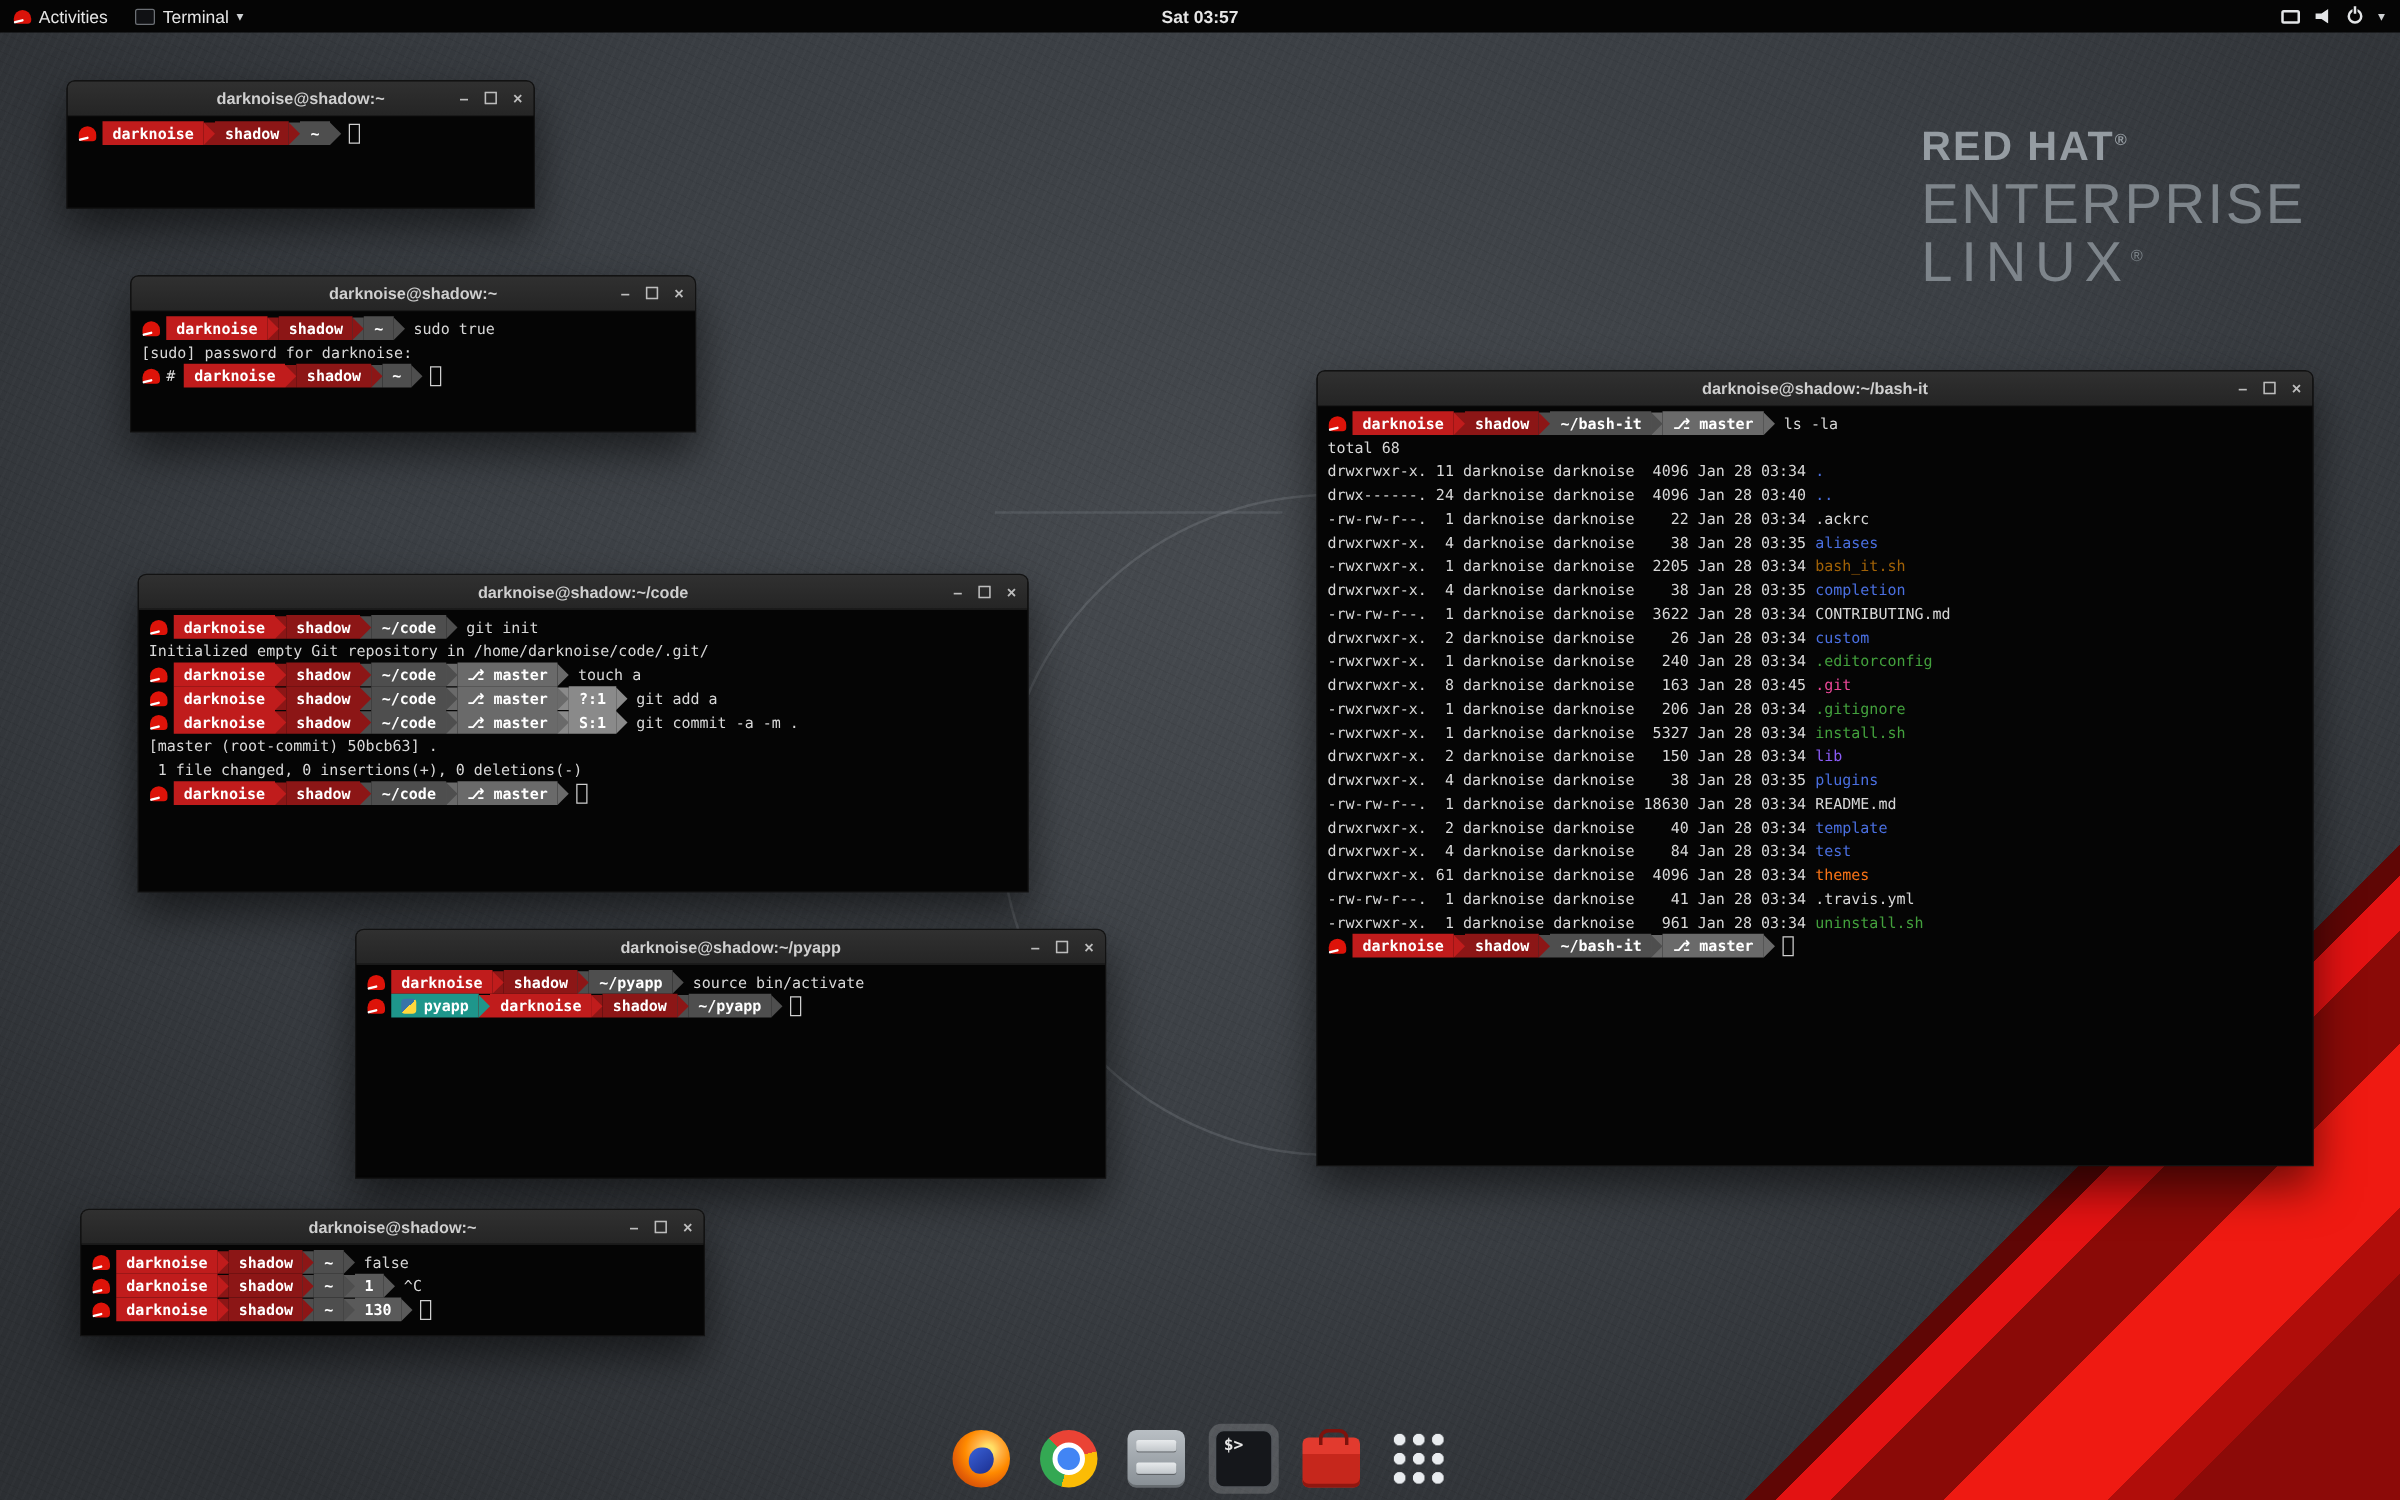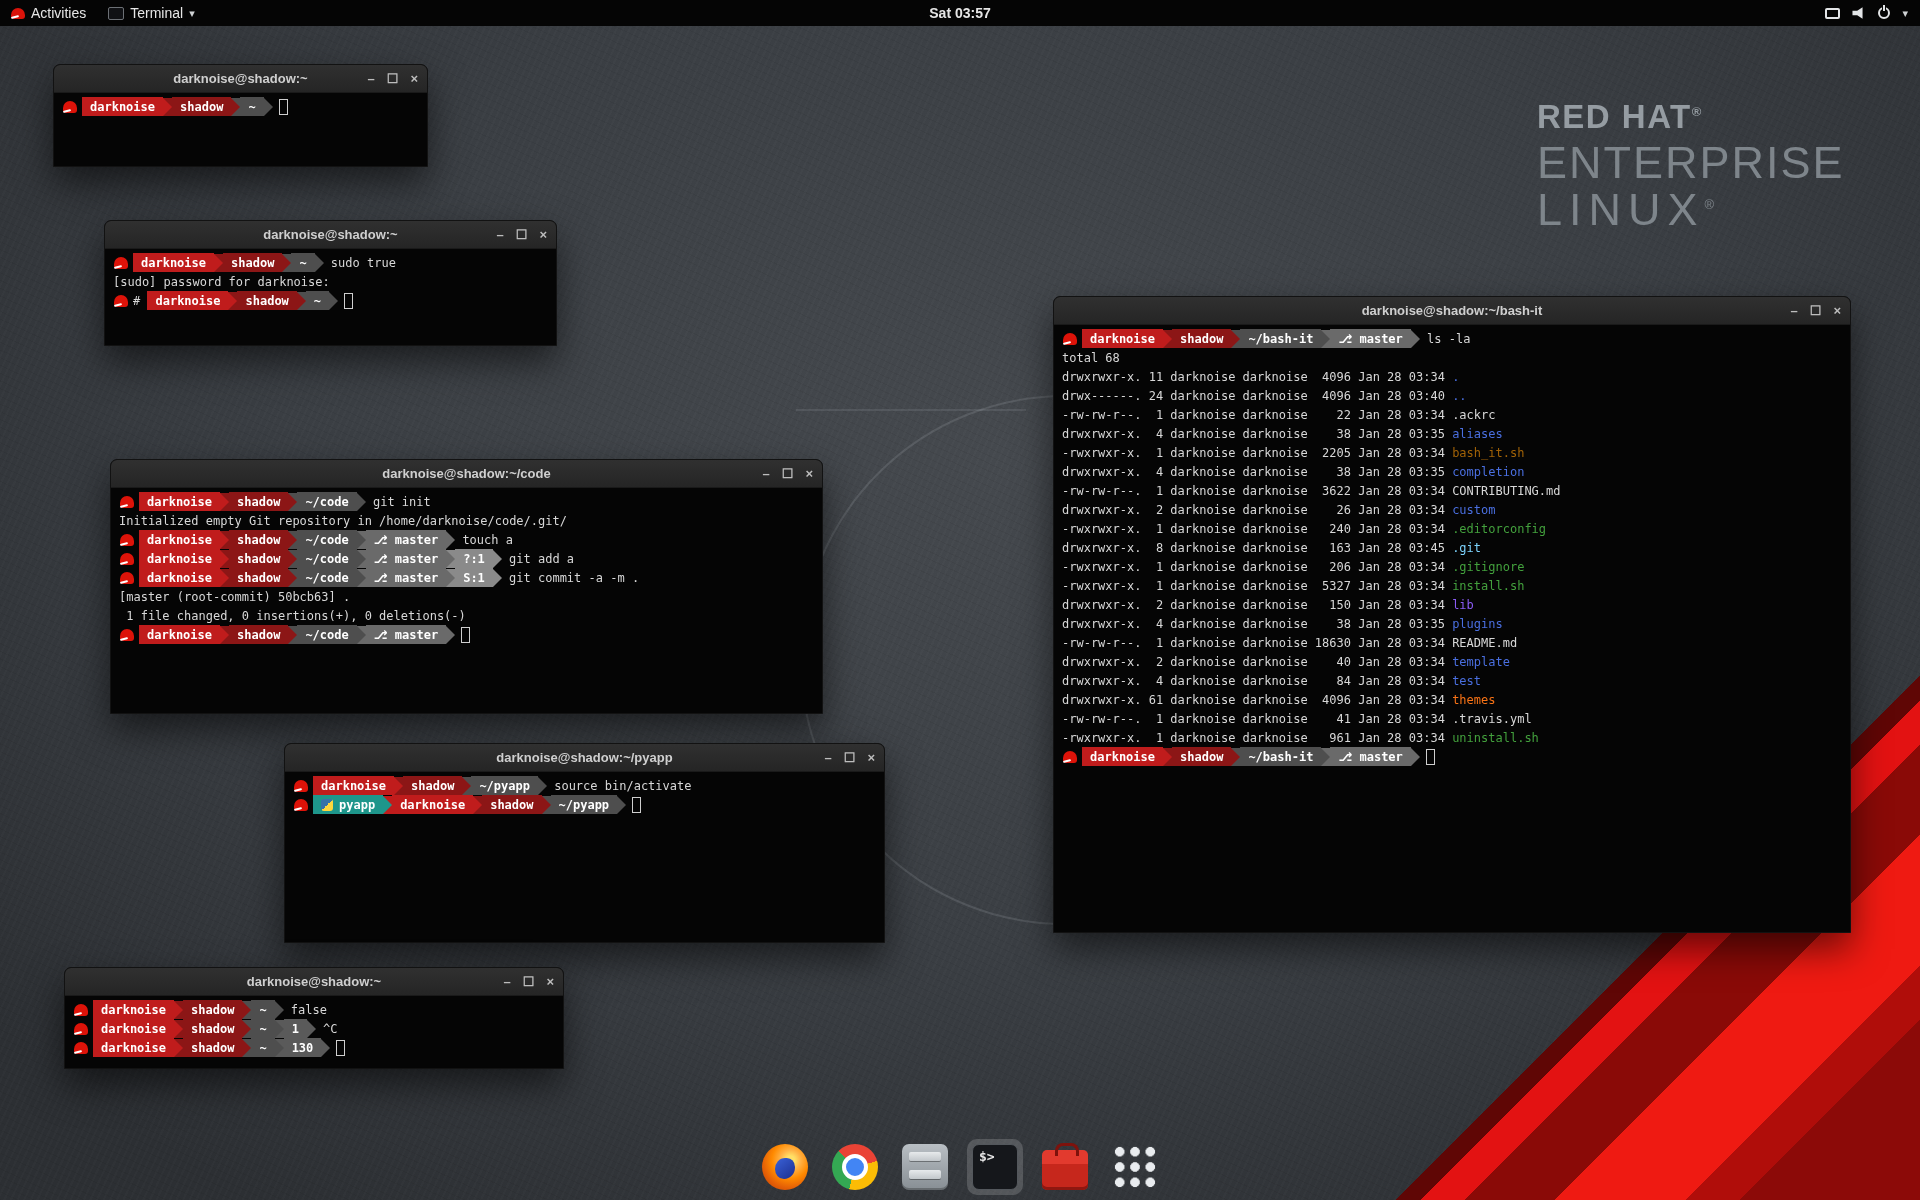--- a/index.html
+++ b/index.html
@@ -396,21 +396,21 @@
           <div class="tline">
             <span class="tx">drwxrwxr-x.  2 darknoise darknoise    26 Jan 28 03:34 </span>
             <span class="tx" style="color: rgb(74, 111, 224);">custom</span>
           </div>
           <div class="tline">
             <span class="tx">-rwxrwxr-x.  1 darknoise darknoise   240 Jan 28 03:34 </span>
             <span class="tx" style="color: rgb(67, 161, 61);">.editorconfig</span>
           </div>
           <div class="tline">
             <span class="tx">drwxrwxr-x.  8 darknoise darknoise   163 Jan 28 03:45 </span>
-            <span class="tx" style="color: #7dd3fc;">.git</span>
+            <span class="tx" style="color: #ec4899;">.git</span>
           </div>
           <div class="tline">
             <span class="tx">-rwxrwxr-x.  1 darknoise darknoise   206 Jan 28 03:34 </span>
             <span class="tx" style="color: rgb(67, 161, 61);">.gitignore</span>
           </div>
           <div class="tline">
             <span class="tx">-rwxrwxr-x.  1 darknoise darknoise  5327 Jan 28 03:34 </span>
             <span class="tx" style="color: rgb(67, 161, 61);">install.sh</span>
           </div>
           <div class="tline">

